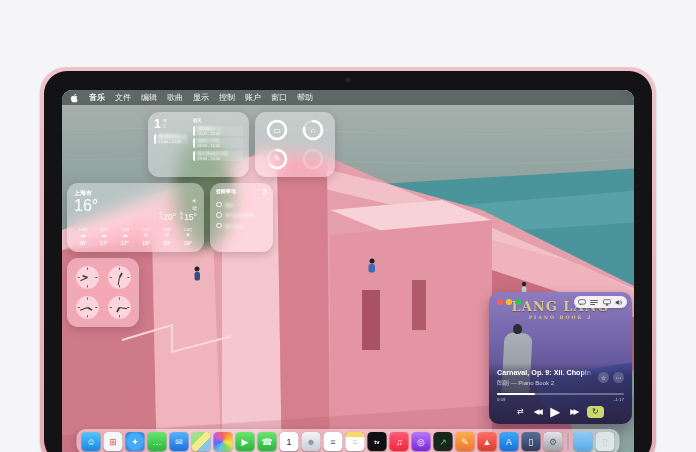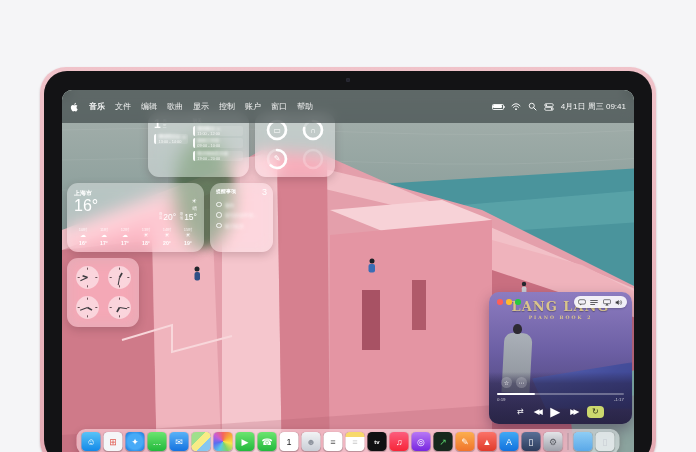--- a/index.html
+++ b/index.html
@@ -14,21 +14,21 @@
   .bezel { position:absolute; inset:4px; border-radius:23px; background:#131315; }
   .camera { position:absolute; top:7px; left:50%; margin-left:-2px; width:4px; height:4px;
     border-radius:50%; background:#23232c; box-shadow:inset 0 0 1px #4a4a5a; }
   .screen { position:absolute; left:18px; right:18px; top:19px; height:400px;
     border-radius:10px; overflow:hidden; background:#7e938f; }
 
   
   .wallpaper { position:absolute; left:0; top:0; width:580px; height:380px; }
 
   
-  .menubar { position:absolute; left:0; top:0; right:0; height:33px;
+  .menubar { position:absolute; left:0; top:0; right:0; height:15px;
     background:rgba(34,44,46,.55); backdrop-filter:blur(6px); -webkit-backdrop-filter:blur(6px);
     display:flex; align-items:center; justify-content:space-between; padding:0 8px;
     color:#fff; font-size:8px; z-index:30; }
   .menu-left { display:flex; align-items:center; gap:10px; }
   .menu-item { opacity:.92; cursor:default; white-space:nowrap; }
   .menu-item.appname { font-weight:bold; }
   .apple-wrap { display:flex; align-items:center; }
   .menu-right { display:flex; align-items:center; gap:7px; }
   .battery { position:relative; width:12px; height:6px; border:1px solid rgba(255,255,255,.9);
     border-radius:1.5px; }
@@ -217,41 +217,20 @@
             <span class="menu-item appname">音乐</span>
             <span class="menu-item">文件</span>
             <span class="menu-item">编辑</span>
             <span class="menu-item">歌曲</span>
             <span class="menu-item">显示</span>
             <span class="menu-item">控制</span>
             <span class="menu-item">账户</span>
             <span class="menu-item">窗口</span>
             <span class="menu-item">帮助</span>
           </div>
-          <div class="menu-right">
-            <span class="battery">
-                <i></i>
-              </span>
-            <svg width="10" height="8" viewBox="0 0 12 10">
-              <path d="M1 3.5 C2.8 1.8 4.3 1 6 1 C7.7 1 9.2 1.8 11 3.5" stroke="#fff" stroke-width="1.2" fill="none" stroke-linecap="round"></path>
-              <path d="M2.9 5.4 C3.9 4.4 4.8 3.9 6 3.9 C7.2 3.9 8.1 4.4 9.1 5.4" stroke="#fff" stroke-width="1.2" fill="none" stroke-linecap="round"></path>
-              <circle cx="6" cy="7.7" r="1.15" fill="#fff"></circle>
-            </svg>
-            <svg width="9" height="9" viewBox="0 0 11 11">
-              <circle cx="4.6" cy="4.6" r="3.1" stroke="#fff" stroke-width="1.1" fill="none"></circle>
-              <line x1="7" y1="7" x2="9.8" y2="9.8" stroke="#fff" stroke-width="1.2" stroke-linecap="round"></line>
-            </svg>
-            <svg width="10" height="8" viewBox="0 0 12 10">
-              <rect x="0.6" y="0.8" width="10.8" height="3.6" rx="1.8" stroke="#fff" stroke-width="0.9" fill="none"></rect>
-              <circle cx="2.6" cy="2.6" r="1.1" fill="#fff"></circle>
-              <rect x="0.6" y="5.6" width="10.8" height="3.6" rx="1.8" stroke="#fff" stroke-width="0.9" fill="none"></rect>
-              <circle cx="9.4" cy="7.4" r="1.1" fill="#fff"></circle>
-            </svg>
-            <span class="menu-date">4月1日 周三 09:41</span>
-          </div>
         </div>
 
 
         <div class="widget w-cal">
           <div class="cal-left">
             <div class="cal-dayrow">
               <span class="cal-daynum">1</span>
               <span class="cal-weekday">周三</span>
             </div>
             <div class="cal-ev">
@@ -455,20 +434,24 @@
               <rect x="0.8" y="0.8" width="10.4" height="6" rx="1.2" stroke="#3a3a3c" stroke-width="1" fill="none"></rect>
               <path d="M3.6 9.6 L6 6.6 L8.4 9.6 Z" fill="#3a3a3c"></path>
             </svg>
             <svg width="8" height="7" viewBox="0 0 12 10">
               <path d="M1 3.6 L3 3.6 L5.6 1.4 L5.6 8.6 L3 6.4 L1 6.4 Z" fill="#3a3a3c"></path>
               <path d="M7.2 3.2 C8.2 4.1 8.2 5.9 7.2 6.8 M8.8 2 C10.4 3.5 10.4 6.5 8.8 8" stroke="#3a3a3c" stroke-width="0.9" fill="none" stroke-linecap="round"></path>
             </svg>
           </div>
           <div class="mp-bottom">
             <div class="track-row">
+              <div class="track-text">
+                <div class="track-title">Carnaval, Op. 9: XII. Chopin</div>
+                <div class="track-artist">郎朗 — Piano Book 2</div>
+              </div>
               <div class="track-actions">
                 <span class="circle-btn">☆</span>
                 <span class="circle-btn">⋯</span>
               </div>
             </div>
             <div class="progress">
                 <i></i>
               </div>
             <div class="times">
               <span>0:19</span>

